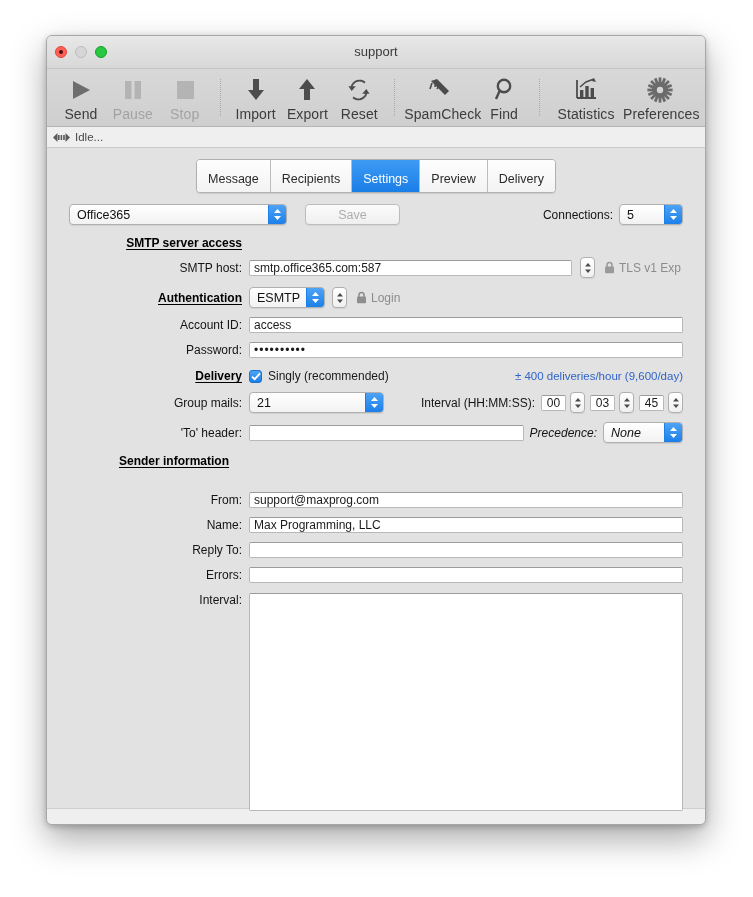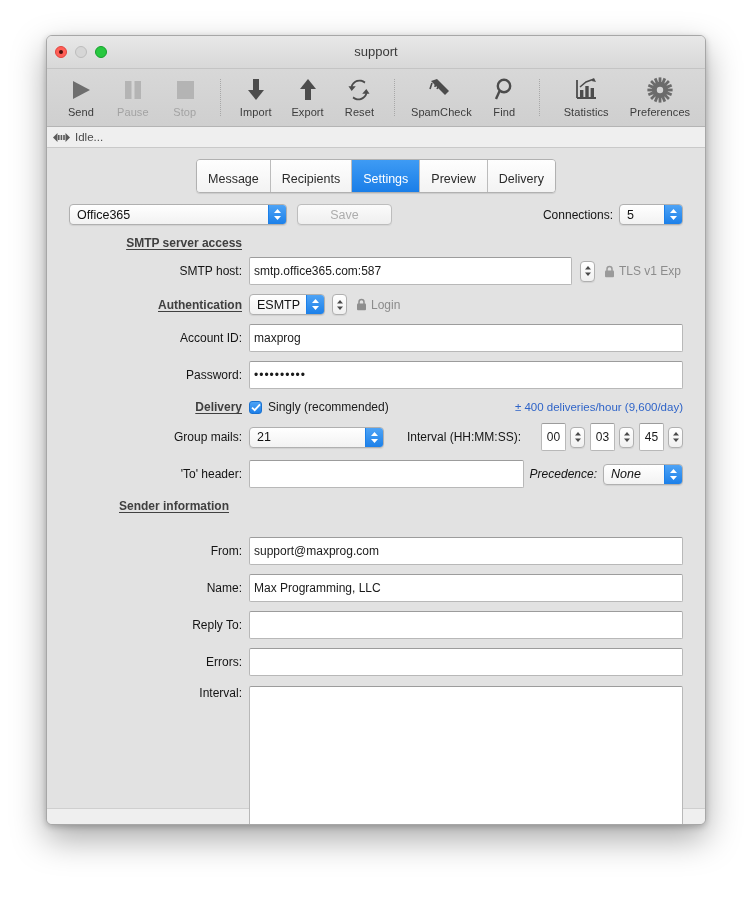--- a/index.html
+++ b/index.html
@@ -64,21 +64,21 @@
     text-align: center;
     padding-top: 2px;
     user-select: none;
   }
   .tb-item.wide { width: 74px; }
   .tb-icon {
     height: 30px;
     display: flex; align-items: center; justify-content: center;
   }
   .tb-label {
-    font-size: 11px;
+    font-size: 14px;
     color: #3c3c3c;
     margin-top: 1px;
     letter-spacing: 0.1px;
   }
   .tb-item.disabled .tb-label { color: #a3a3a3; }
   .tb-sep {
     width: 1px; align-self: stretch;
     margin: 6px 9px 10px 9px;
     border-left: 1px dotted #a8a8a8;
   }
@@ -139,33 +139,33 @@
   .form { padding: 11px 22px 0 22px; position: relative; }
   .row { display: flex; align-items: center; margin-bottom: 9px; }
   .lbl {
     font-size: 12px; color: #141414;
     text-align: right;
     padding-right: 7px;
     flex: 0 0 auto;
   }
   .lbl.w-col { width: 180px; }
   .section-head {
-    font-size: 12px; color: #404040;
+    font-size: 12px; color: #000000;
     font-weight: bold;
     text-decoration: underline;
     text-underline-offset: 2px;
   }
 
   
   .textfield {
     background: #ffffff;
     border: 1px solid #b8b8b8;
     border-top-color: #9c9c9c;
     border-radius: 2px;
-    height: 28px;
+    height: 16px;
     font-size: 12px;
     color: #1a1a1a;
     padding: 0 4px;
     display: flex; align-items: center;
     overflow: hidden; white-space: nowrap;
   }
   .popup {
     position: relative;
     background: linear-gradient(to bottom, #ffffff, #f2f2f2);
     border: 1px solid #b0b0b0;
@@ -404,21 +404,21 @@
         <div class="row" style="margin-bottom:11px;">
           <div class="popup" style="width:218px;">
             <span>Office365</span>
             <span class="arrows">
               <svg width="9" height="13" viewBox="0 0 9 13">
                 <polygon points="4.5,1 8,5 1,5" fill="#ffffff"></polygon>
                 <polygon points="4.5,12 8,8 1,8" fill="#ffffff"></polygon>
               </svg>
             </span>
           </div>
-          <div class="btn" style="margin-left:10px;width:95px;">
+          <div class="btn" style="margin-left:18px;width:95px;">
             <span>Save</span>
           </div>
           <div style="margin-left:auto;display:flex;align-items:center;">
             <span class="lbl" style="padding-right:6px;">Connections:</span>
             <div class="popup" style="width:64px;">
               <span>5</span>
               <span class="arrows">
                 <svg width="9" height="13" viewBox="0 0 9 13">
                   <polygon points="4.5,1 8,5 1,5" fill="#ffffff"></polygon>
                   <polygon points="4.5,12 8,8 1,8" fill="#ffffff"></polygon>
@@ -478,21 +478,21 @@
               <path d="M3 6 V4 a2.5 2.5 0 0 1 5 0 V6" stroke="#8e8e8e" stroke-width="1.5" fill="none"></path>
               <rect x="1" y="5.6" width="9" height="6.6" rx="1" fill="#8e8e8e"></rect>
             </svg>
           </span>
           <span class="muted" style="margin-left:4px;">Login</span>
         </div>
 
         <div class="row">
           <div class="lbl w-col">Account ID:</div>
           <div class="textfield" style="width:446px;">
-            <span>maxprog</span>
+            <span>access</span>
           </div>
         </div>
 
         <div class="row" style="margin-bottom:11px;">
           <div class="lbl w-col">Password:</div>
           <div class="textfield" style="width:446px;letter-spacing:1px;">
             <span>••••••••••</span>
           </div>
         </div>
 
@@ -514,21 +514,21 @@
           <div class="popup" style="width:135px;">
             <span>21</span>
             <span class="arrows">
               <svg width="9" height="13" viewBox="0 0 9 13">
                 <polygon points="4.5,1 8,5 1,5" fill="#ffffff"></polygon>
                 <polygon points="4.5,12 8,8 1,8" fill="#ffffff"></polygon>
               </svg>
             </span>
           </div>
           <div style="margin-left:auto;display:flex;align-items:center;">
-            <span class="lbl" style="padding-right:20px;margin-left:8px;">Interval (HH:MM:SS):</span>
+            <span class="lbl" style="padding-right:6px;margin-left:8px;">Interval (HH:MM:SS):</span>
             <div class="textfield" style="width:25px;justify-content:center;padding:0;">
               <span>00</span>
             </div>
             <div class="stepper" style="margin-left:4px;">
               <svg width="8" height="12" viewBox="0 0 8 12">
                 <polygon points="4,1 7,4.6 1,4.6" fill="#4a4a4a"></polygon>
                 <polygon points="4,11 7,7.4 1,7.4" fill="#4a4a4a"></polygon>
               </svg>
             </div>
             <div class="textfield" style="width:25px;justify-content:center;padding:0;margin-left:5px;">

